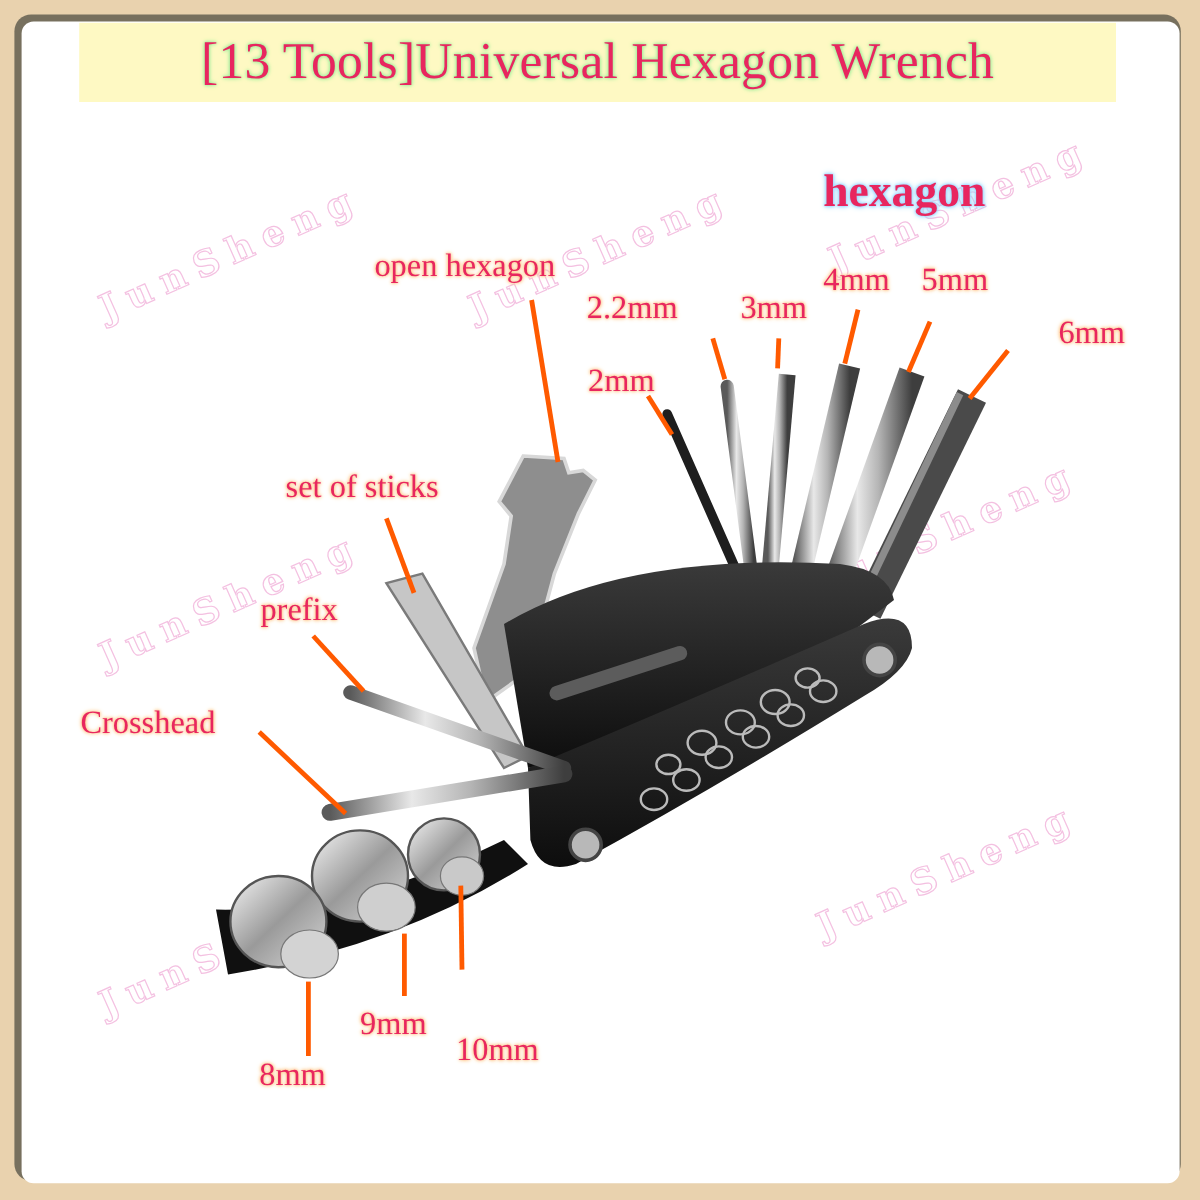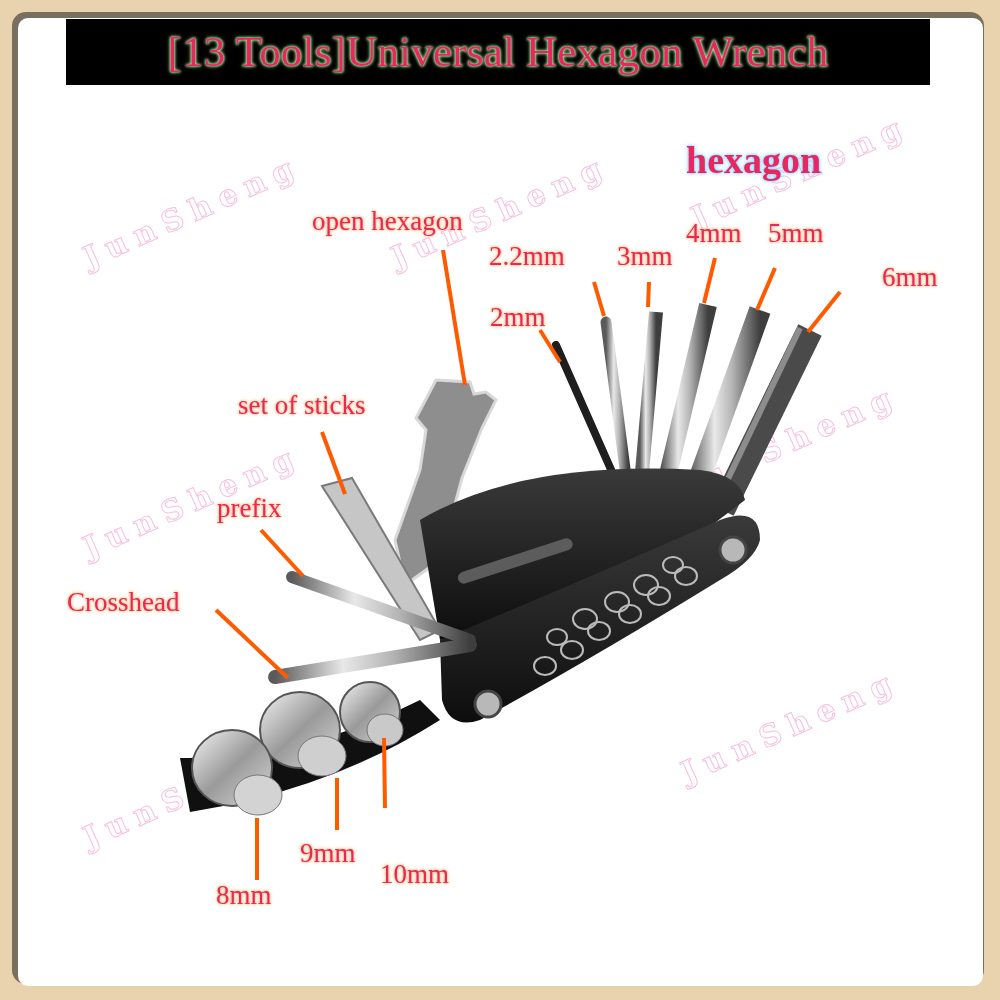--- a/index.html
+++ b/index.html
@@ -1,19 +1,19 @@
 <!DOCTYPE html>
 <html><head>
 <meta charset="utf-8">
 <style>
   html,body{margin:0;padding:0;}
   body{width:1000px;height:1000px;background:#e9d2ae;position:relative;overflow:hidden;font-family:"Liberation Serif","DejaVu Serif",serif;}
   .frame{position:absolute;left:12px;top:12px;width:972px;height:972px;background:#77705e;border-radius:14px;}
   .panel{position:absolute;left:18px;top:18px;width:965px;height:968px;background:#ffffff;border-radius:10px;overflow:hidden;}
-  .titlebar{position:absolute;left:66px;top:19px;width:864px;height:66px;background:#000000;}
+  .titlebar{position:absolute;left:66px;top:19px;width:864px;height:66px;background:#fef9c3;}
   .title{position:absolute;left:0;top:0;width:100%;height:100%;text-align:center;line-height:66px;font-size:43px;color:#e8265f;
     text-shadow:0 0 2px #a8f0a0,0 0 3px #a8f0a0,0 0 4px #a8f0a0;letter-spacing:0.2px;white-space:nowrap;}
   .wm{position:absolute;font-family:"DejaVu Serif",serif;font-weight:bold;font-size:30px;color:#fff;
     -webkit-text-stroke:1px #f2b6dc;letter-spacing:9px;transform-origin:left bottom;white-space:nowrap;opacity:.85;}
   .lbl{position:absolute;font-size:27px;color:#e8265f;white-space:nowrap;
     text-shadow:0 0 2px #ffc98e,0 0 3px #ffc98e,0 0 4px #ffd3a0;}
   .hex-title{position:absolute;font-size:38px;font-weight:bold;color:#e8265f;white-space:nowrap;
     text-shadow:0 0 2px #9ad9ff,0 0 3px #9ad9ff,0 0 5px #9ad9ff;}
   svg.art{position:absolute;left:0;top:0;}
 </style>

